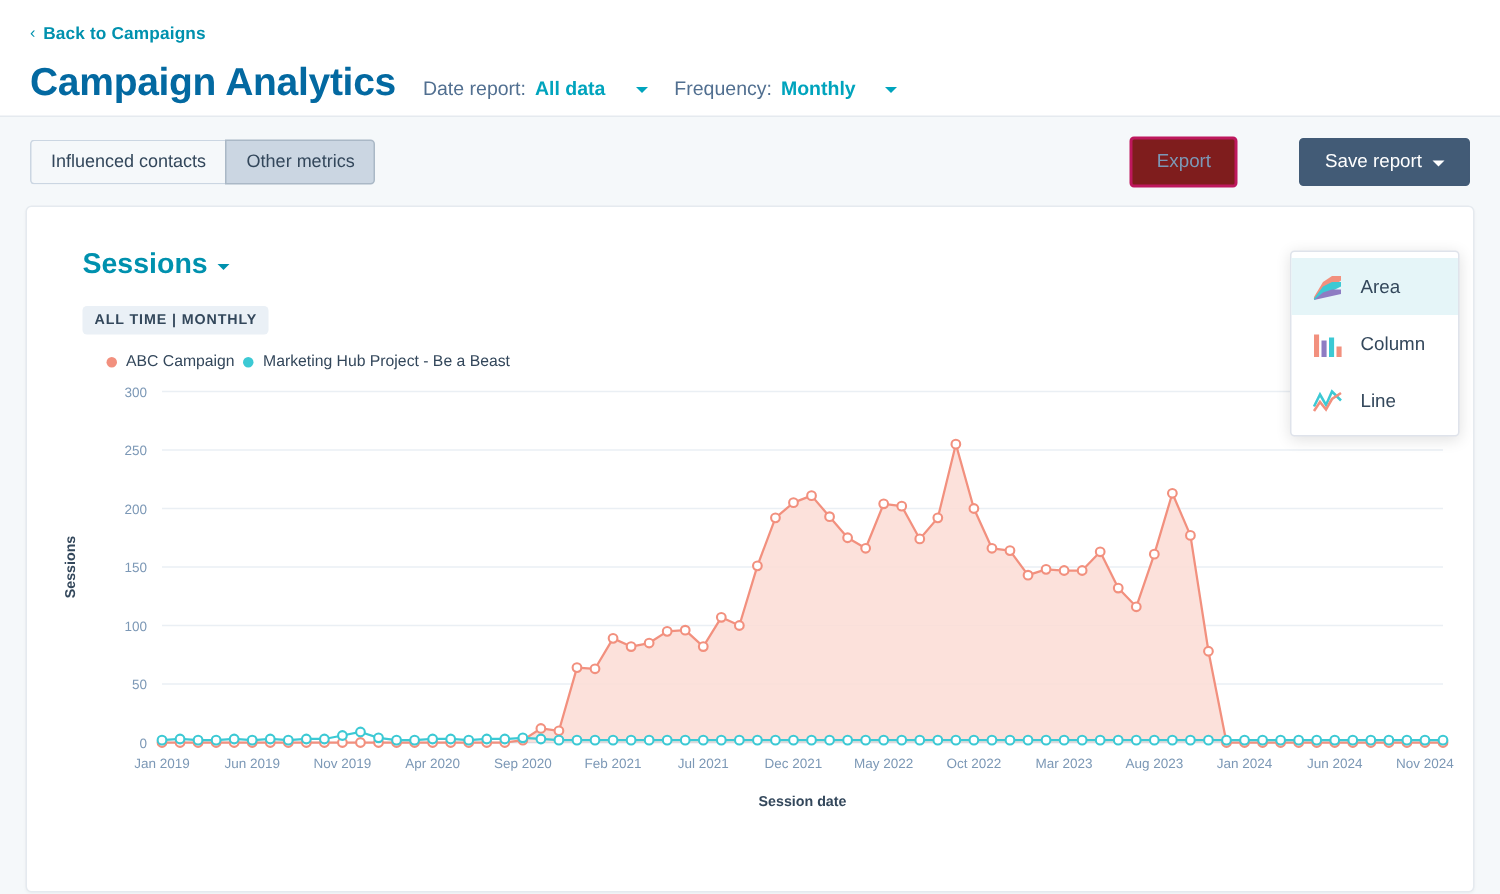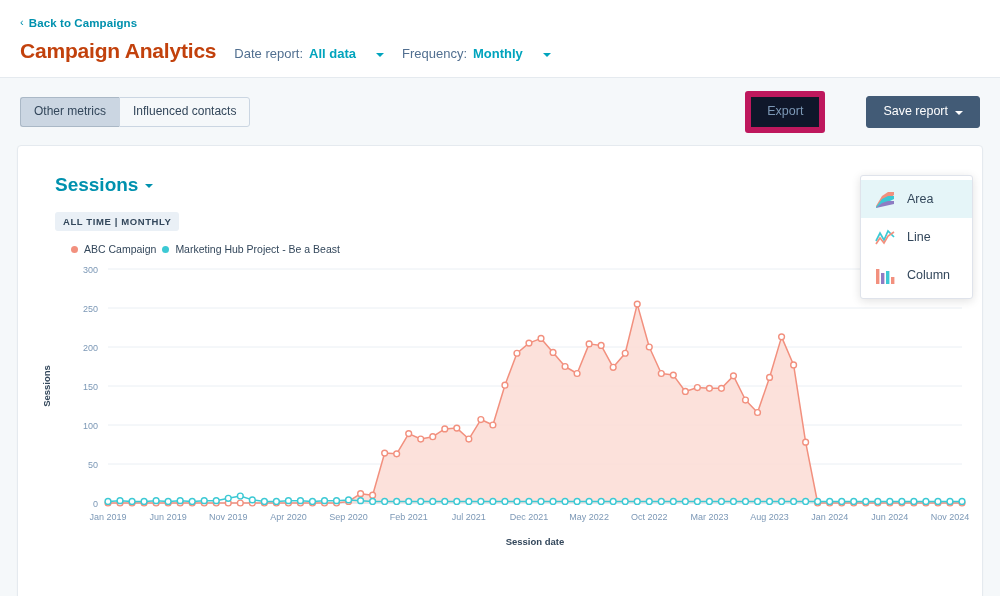--- a/index.html
+++ b/index.html
@@ -20,21 +20,21 @@
   }
   .back-link {
     display: inline-flex; align-items: center; gap: 5px;
     font-size: 11.5px; font-weight: 700; color: #0091ae;
     cursor: pointer; letter-spacing: .1px;
   }
   .back-chevron { font-size: 11px; line-height: 1; color: #0091ae; font-weight: 400; }
   .title-row {
     display: flex; align-items: baseline; gap: 18px; margin-top: 9px;
   }
-  .page-title { font-size: 21px; font-weight: 700; color: #c2410c; letter-spacing: -.2px; }
+  .page-title { font-size: 26px; font-weight: 700; color: #0369a1; letter-spacing: -.2px; }
   .ctrl-group { display: flex; align-items: baseline; gap: 6px; font-size: 13px; }
   .ctrl-label { color: #516f90; font-size: 13px; }
   .ctrl-value {
     color: #00a4bd; font-weight: 700; font-size: 13px; cursor: pointer;
     display: inline-flex; align-items: center; gap: 20px;
   }
   .caret {
     width: 0; height: 0; display: inline-block;
     border-left: 4px solid transparent; border-right: 4px solid transparent;
     border-top: 4px solid currentColor; position: relative; top: 1px;
@@ -52,21 +52,21 @@
     cursor: pointer; line-height: 1.2;
   }
   .tab:first-child { border-radius: 3px 0 0 3px; border-right: none; }
   .tab:last-child { border-radius: 0 3px 3px 0; }
   .tab.active { background: #cbd6e2; border-color: #aab8c6; color: #33475b; }
   .tb-right { display: flex; align-items: center; gap: 9px; }
   .btn {
     font-size: 12.5px; border-radius: 3px; cursor: pointer; line-height: 1.2;
     padding: 7px 16px 8px 16px;
   }
-  .btn-secondary { background: #0f172a; border: 6px solid #be185d; color: #7c98b6; }
+  .btn-secondary { background: #7f1d1d; border: 2px solid #be185d; color: #7c98b6; }
   .btn-primary {
     background: #425b76; border: 1px solid #425b76; color: #ffffff; font-weight: 400;
     display: inline-flex; align-items: center; gap: 7px; margin-left: 32px;
   }
 
   
   .card {
     background: #ffffff; border: 1px solid #e5eaef; border-radius: 4px;
     margin: 0 17px; height: 458px; position: relative;
     box-shadow: 0 1px 2px rgba(0,0,0,.03);
@@ -136,22 +136,22 @@
       <span class="ctrl-value">
         <span>Monthly</span>
         <i class="caret"></i>
       </span>
     </div>
   </div>
 </div>
 
 <div class="toolbar">
   <div class="tabs">
+    <button class="tab">Influenced contacts</button>
     <button class="tab active">Other metrics</button>
-    <button class="tab">Influenced contacts</button>
   </div>
   <div class="tb-right">
     <button class="btn btn-secondary">Export</button>
     <button class="btn btn-primary">
       <span>Save report</span>
       <i class="caret"></i>
     </button>
   </div>
 </div>
 
@@ -192,36 +192,36 @@
           <path d="M2 17 L8 7 L14 3 L20 3 L20 6 L2 19 Z" fill="#f2907e"></path>
           <path d="M2 18 L8 10 L14 7 L20 7 L20 10 L2 19 Z" fill="#3cc9d4"></path>
           <path d="M2 19 L8 14 L14 12 L20 12 L20 15 L2 19 Z" fill="#8e7cc3"></path>
         </svg>
       </span>
       <span>Area</span>
     </div>
     <div class="menu-item">
       <span class="menu-icon">
         <svg viewBox="0 0 22 20" width="22" height="20">
-          <polyline points="2,14 6,6 10,13 14,4 20,10" fill="none" stroke="#3cc9d4" stroke-width="1.7"></polyline>
-          <polyline points="2,17 6,11 10,16 14,9 20,5" fill="none" stroke="#f2907e" stroke-width="1.7"></polyline>
-        </svg>
-      </span>
-      <span>Line</span>
-    </div>
-    <div class="menu-item">
-      <span class="menu-icon">
-        <svg viewBox="0 0 22 20" width="22" height="20">
           <rect x="2" y="4" width="3.4" height="15" fill="#f2907e"></rect>
           <rect x="7" y="8" width="3.4" height="11" fill="#8e7cc3"></rect>
           <rect x="12" y="6" width="3.4" height="13" fill="#3cc9d4"></rect>
           <rect x="17" y="12" width="3.4" height="7" fill="#f2907e"></rect>
         </svg>
       </span>
       <span>Column</span>
+    </div>
+    <div class="menu-item">
+      <span class="menu-icon">
+        <svg viewBox="0 0 22 20" width="22" height="20">
+          <polyline points="2,14 6,6 10,13 14,4 20,10" fill="none" stroke="#3cc9d4" stroke-width="1.7"></polyline>
+          <polyline points="2,17 6,11 10,16 14,9 20,5" fill="none" stroke="#f2907e" stroke-width="1.7"></polyline>
+        </svg>
+      </span>
+      <span>Line</span>
     </div>
   </div>
 
   
   <div class="chart-wrap">
     <svg id="chart" width="950" height="290">
         <line x1="78" y1="242" x2="932" y2="242" stroke="#cbd6e2" stroke-width="1"></line>
         <text x="68" y="245.5" text-anchor="end" class="axis-text">0</text>
         <line x1="78" y1="203" x2="932" y2="203" stroke="#eaeff4" stroke-width="1"></line>
         <text x="68" y="206.5" text-anchor="end" class="axis-text">50</text>

